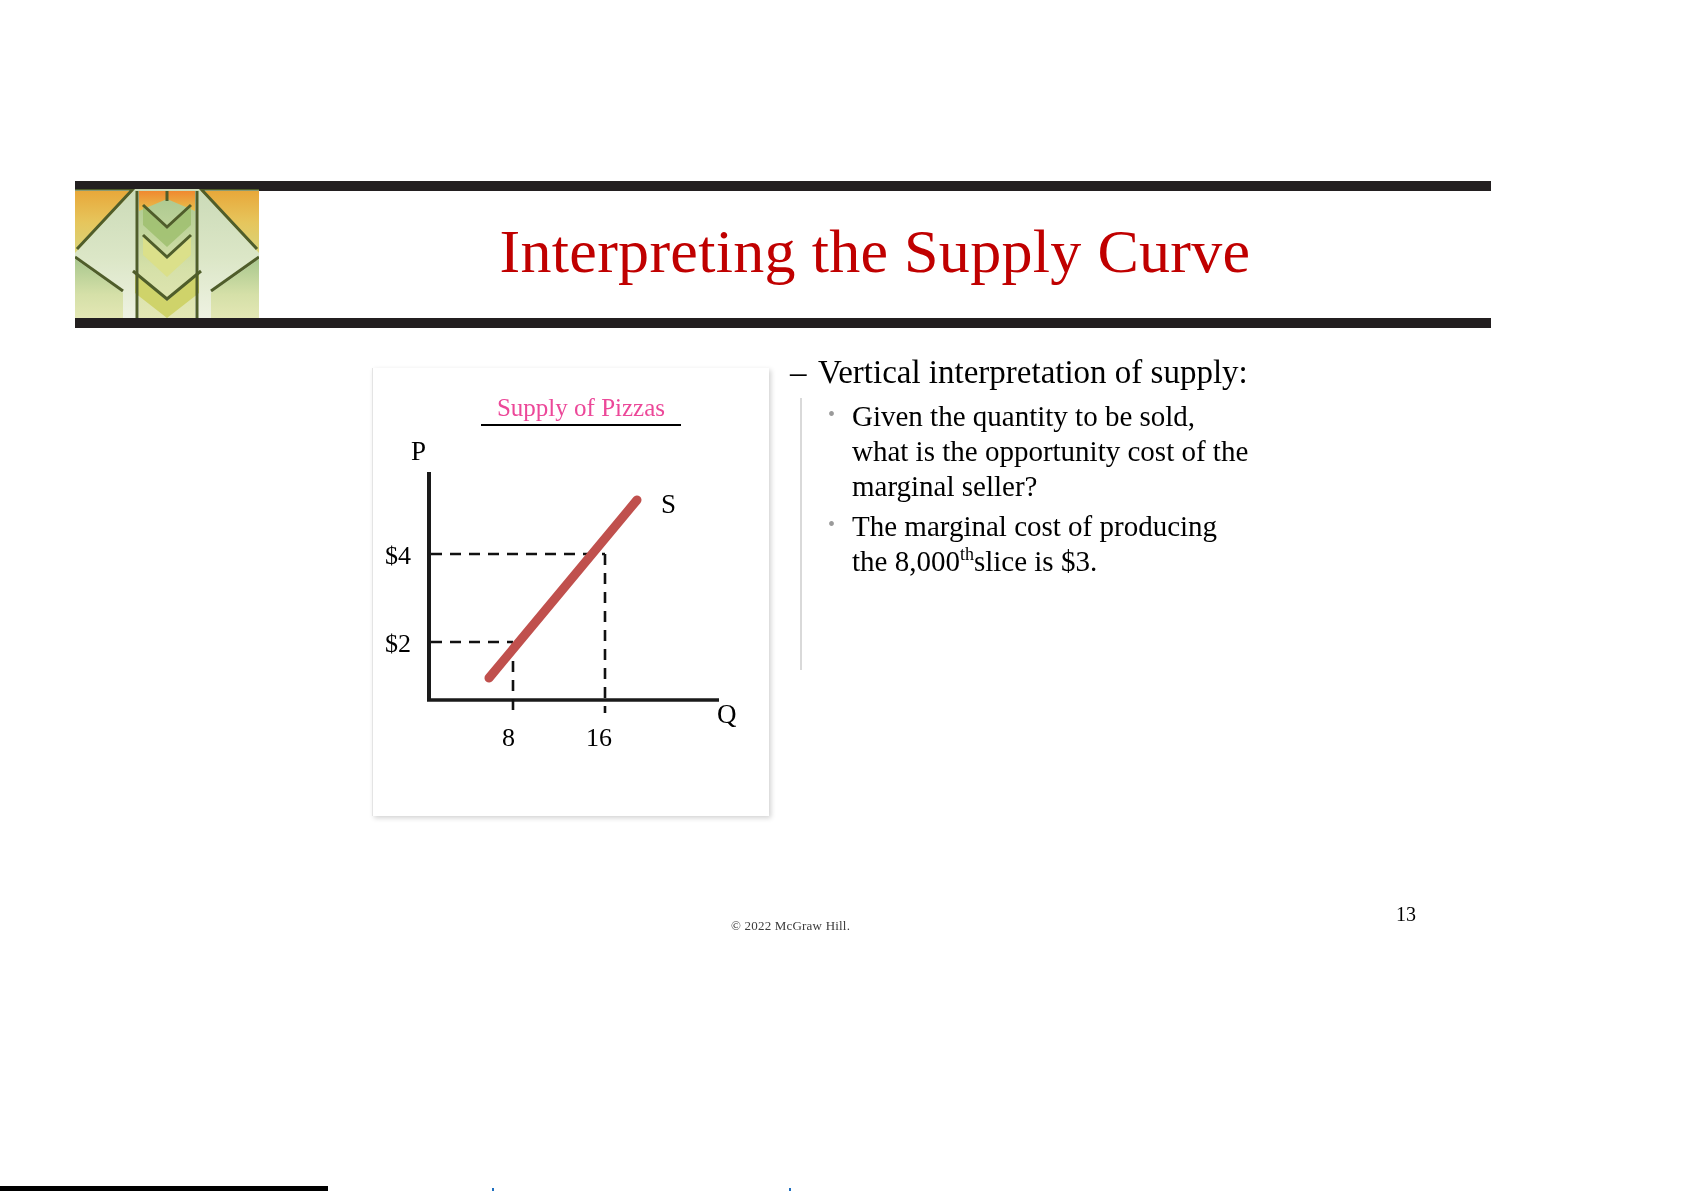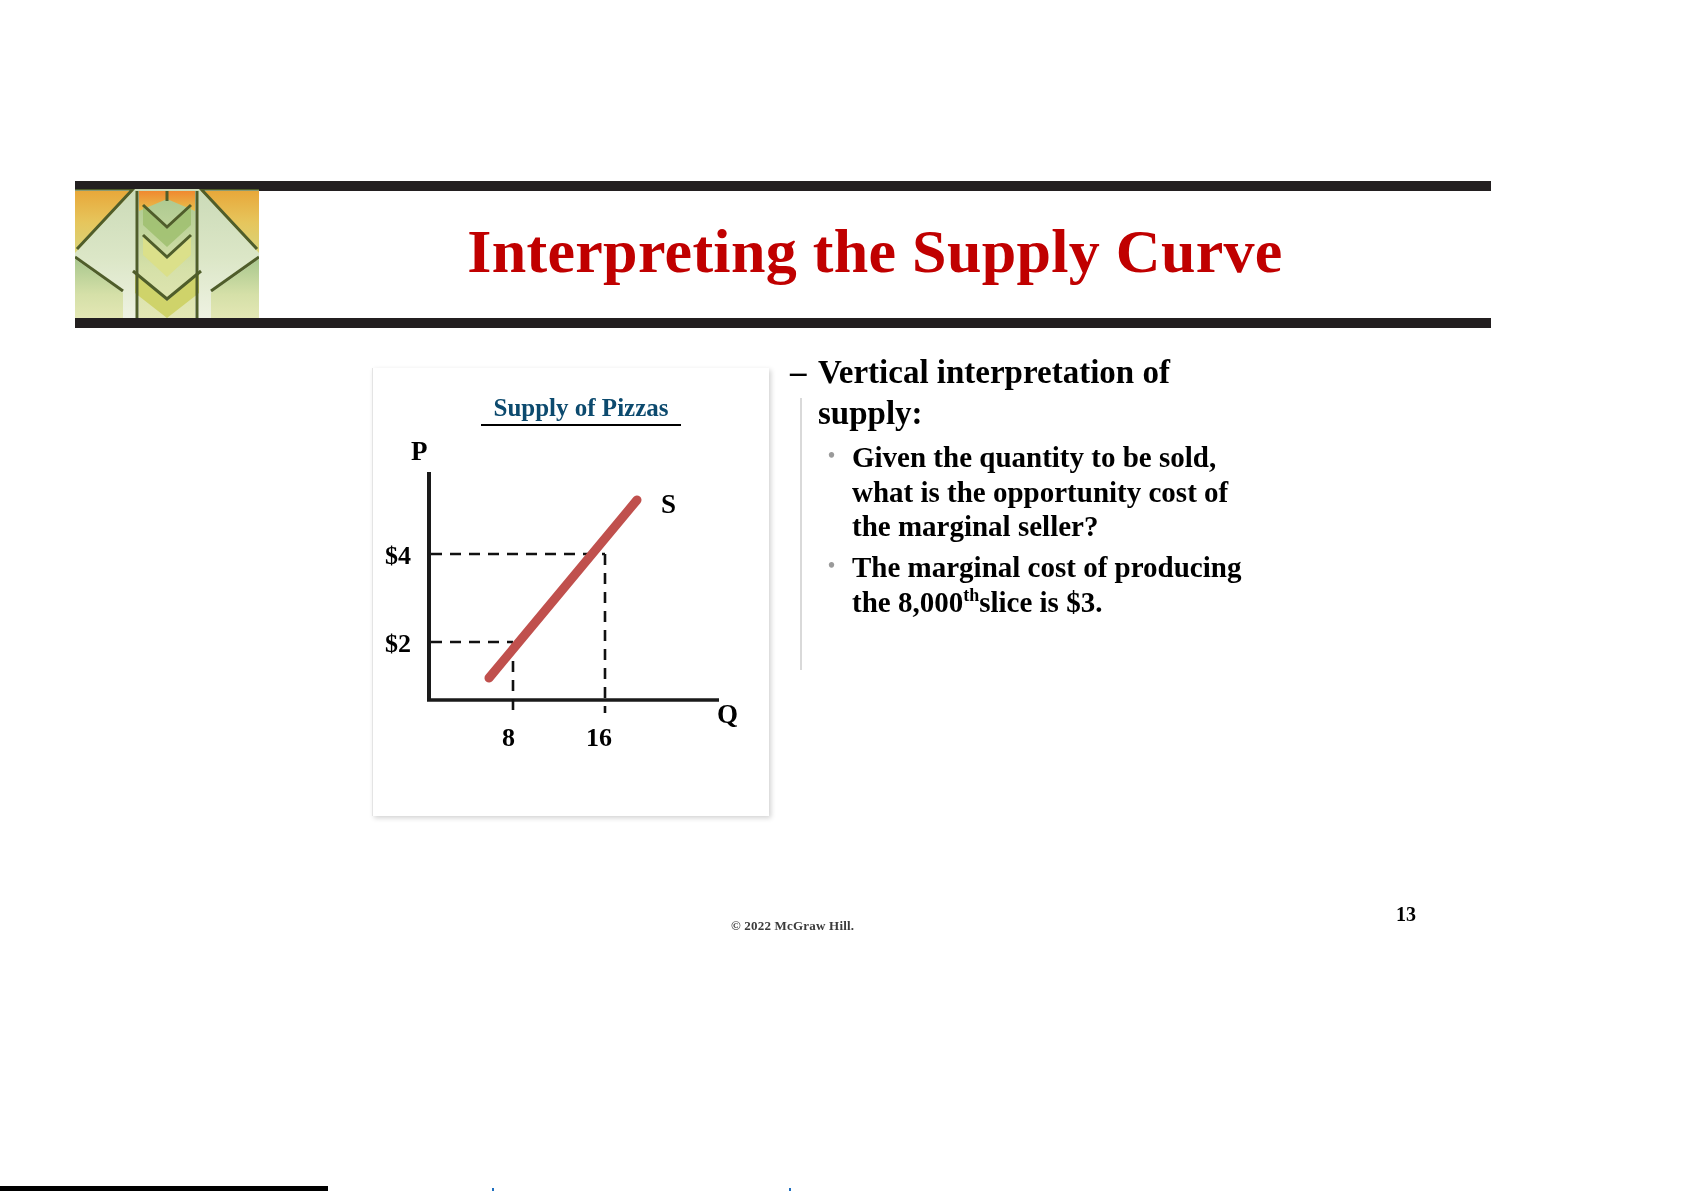--- a/index.html
+++ b/index.html
@@ -15,21 +15,20 @@
     overflow: hidden;
   }
 
   
   #slide {
     position: absolute;
     left: 0; top: 0;
     width: 1685px;
     height: 961px;
     background: #ffffff;
-    font-weight: bold;
   }
 
   
   .hdr-rule {
     position: absolute;
     background: #231f20;
   }
   #hdr-rule-top {
     left: 75px;
     top: 181px;
@@ -80,21 +79,21 @@
     box-shadow: 2px 2px 5px rgba(0,0,0,0.18);
     border-left: 1px solid #e4e4e4;
   }
   #chart-title {
     position: absolute;
     left: 108px;
     top: 26px;
     width: 200px;
     text-align: center;
     font-size: 25px;
-    color: #0c4a6e;
+    color: #ec4899;
     border-bottom: 2px solid #000;
     padding-bottom: 2px;
     white-space: nowrap;
   }
   #chart-svg {
     position: absolute;
     left: 0;
     top: 0;
   }
   .axis-label {

